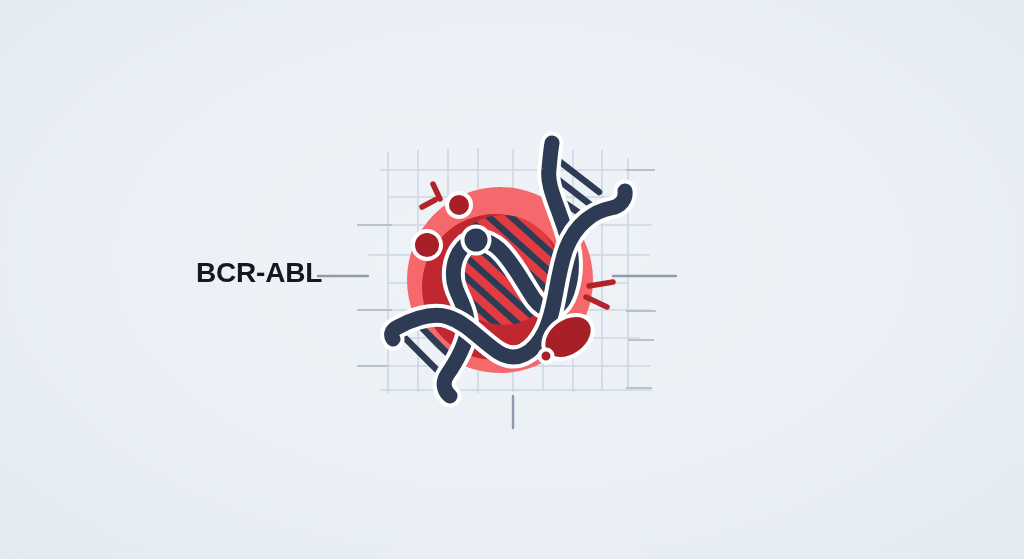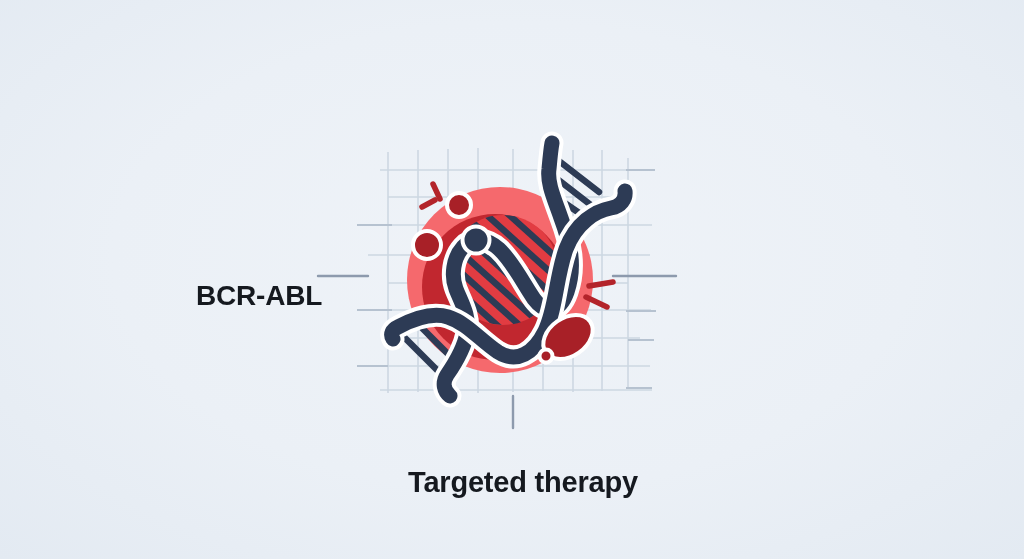--- a/index.html
+++ b/index.html
@@ -10,21 +10,20 @@
     position:relative;
   }
   .stage{position:absolute;inset:0;}
   svg{position:absolute;left:0;top:0;}
   .label{
     position:absolute;
     color:var(--text,#15191f);
     font-weight:600;
     letter-spacing:-0.2px;
     white-space:nowrap;
-    margin-top:23px;
   }
   .label-left{left:196px;top:256px;font-size:28px;line-height:34px;}
   .label-right{left:690px;top:259px;font-size:28px;line-height:34px;}
   .label-bottom{left:523px;top:441px;font-size:29px;line-height:36px;transform:translateX(-50%);}
   
   .grid-line{stroke:var(--grid,#cdd7e2);stroke-width:1.6;}
   .grid-tick{stroke:var(--grid-dark,#b6c2d0);stroke-width:2;}
   .connector{stroke:var(--connector,#8d9aad);stroke-width:2.4;stroke-linecap:round;}
   .salmon{fill:var(--salmon,#f5696d);}
   .ring{fill:var(--dark-red,#c1272f);}
@@ -125,15 +124,14 @@
       <line class="spark" x1="433" y1="184" x2="440" y2="199"></line>
       <line class="spark" x1="422" y1="207" x2="435" y2="200"></line>
     </g>
     <g>
       <line class="spark" x1="589" y1="286" x2="613" y2="282"></line>
       <line class="spark" x1="586" y1="297" x2="607" y2="307"></line>
     </g>
   </svg>
 
   <div class="label label-left">BCR-ABL</div>
-  <div class="label label-bottom">Targeted therapy</div>
 
 </div>
 
 </body></html>

